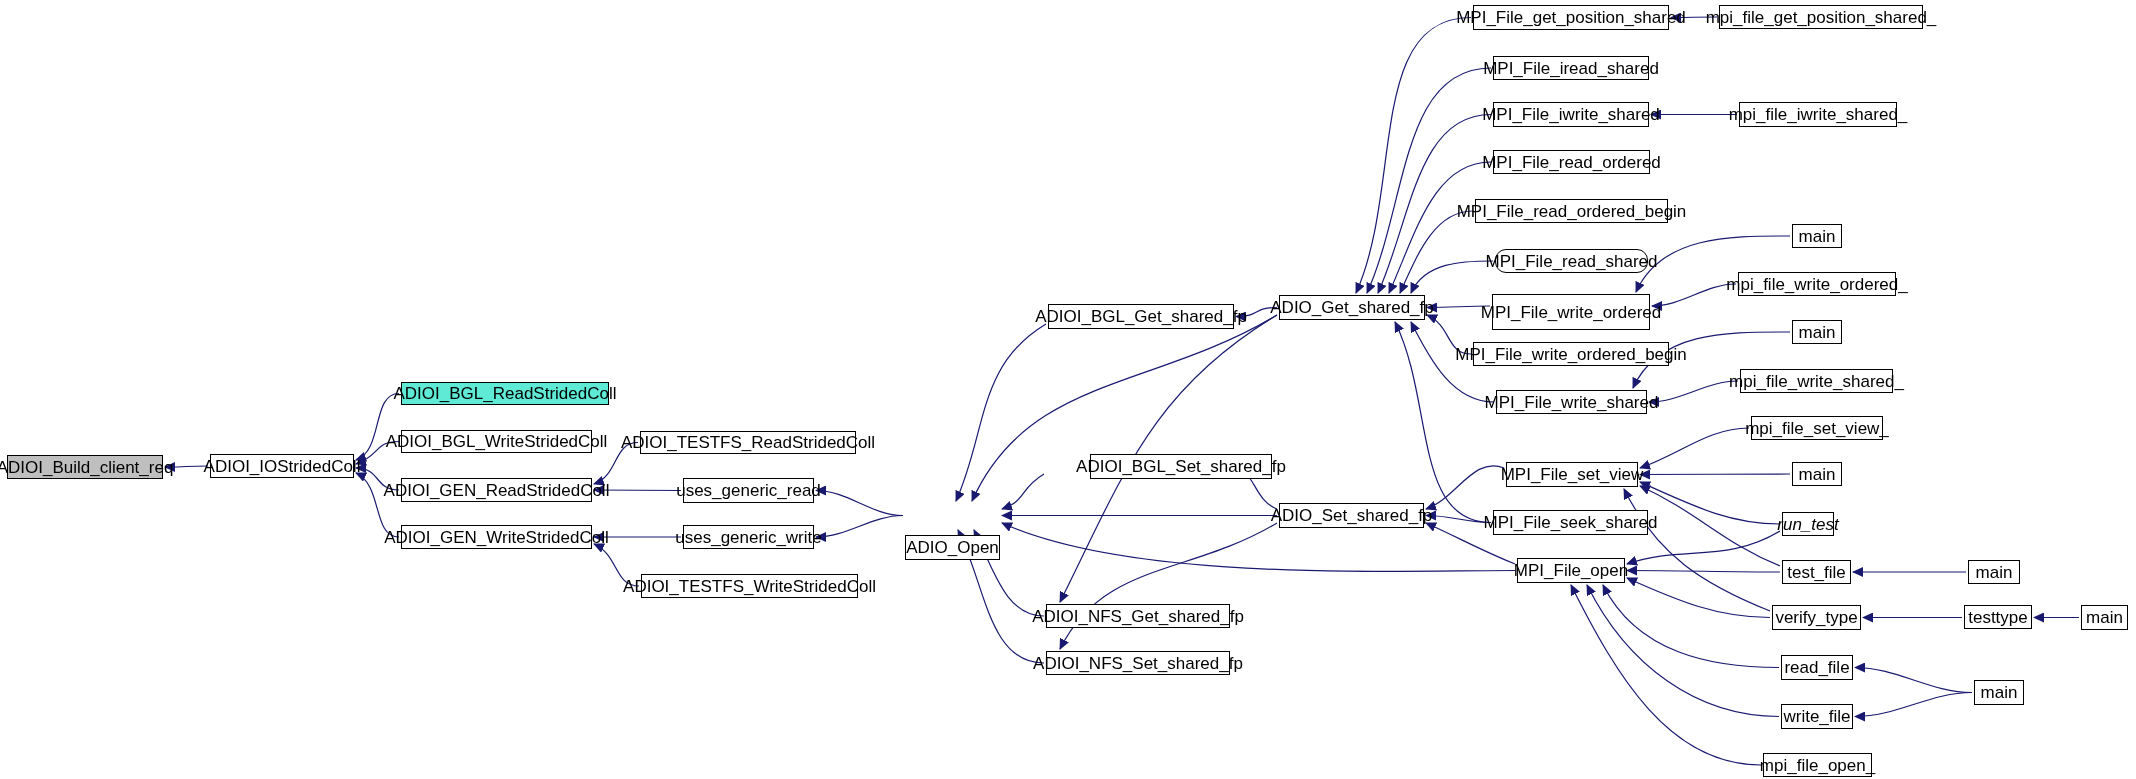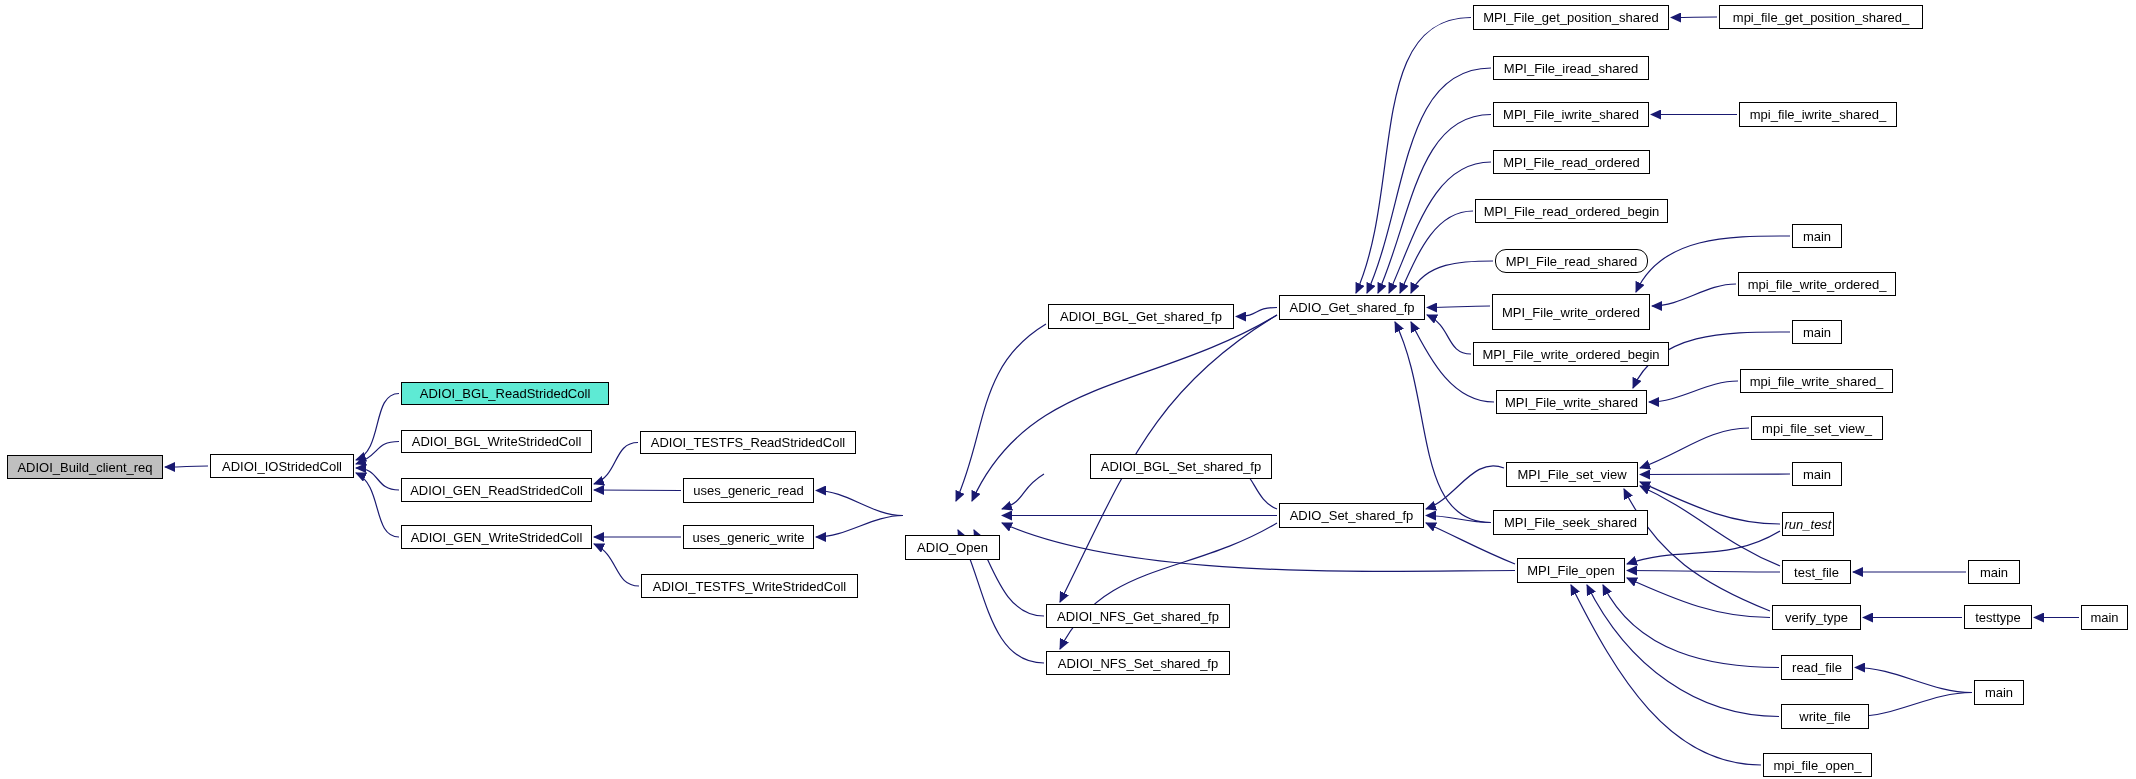--- a/index.html
+++ b/index.html
@@ -1,21 +1,21 @@
 <!DOCTYPE html>
 <html><head>
 <meta charset="utf-8">
 <style>
   html,body{margin:0;padding:0;background:#ffffff;}
   .canvas{position:relative;width:2136px;height:779px;background:#ffffff;
           font-family:"Liberation Sans",sans-serif;overflow:hidden;}
   .edge-layer{position:absolute;left:0;top:0;}
   .gnode{position:absolute;box-sizing:border-box;border:1.4px solid #000;
          background:#fff;display:flex;align-items:center;justify-content:center;
-         font-size:13px;line-height:1;white-space:nowrap;color:#000;}
+         font-size:17px;line-height:1;white-space:nowrap;color:#000;}
   .gnode.root{background:#bfbfbf;}
 </style>
 </head>
 <body>
 
 <div class="canvas">
   <svg class="edge-layer" width="2136" height="779" viewBox="0 0 2136 779" xmlns="http://www.w3.org/2000/svg">
     <defs>
       <marker id="arrowhead" markerUnits="userSpaceOnUse" markerWidth="12" markerHeight="10" refX="10" refY="5" orient="auto">
         <path id="arrowhead-path" d="M0,0 L11,5 L0,10 z" fill="#191970"></path>
@@ -120,16 +120,16 @@
       <div class="gnode" style="left: 1493px; top: 510px; width: 155px; height: 25px; border-color: rgb(0, 0, 0); background: rgb(255, 255, 255); color: rgb(0, 0, 0);">MPI_File_seek_shared</div>
       <div class="gnode" style="left: 1782px; top: 512px; width: 52px; height: 24px; border-color: rgb(0, 0, 0); background: rgb(255, 255, 255); color: rgb(0, 0, 0); font-style: italic;">run_test</div>
       <div class="gnode" style="left: 1517px; top: 558px; width: 108px; height: 25px; border-color: rgb(0, 0, 0); background: rgb(255, 255, 255); color: rgb(0, 0, 0);">MPI_File_open</div>
       <div class="gnode" style="left: 1782px; top: 560px; width: 69px; height: 24px; border-color: rgb(0, 0, 0); background: rgb(255, 255, 255); color: rgb(0, 0, 0);">test_file</div>
       <div class="gnode" style="left: 1968px; top: 560px; width: 52px; height: 24px; border-color: rgb(0, 0, 0); background: rgb(255, 255, 255); color: rgb(0, 0, 0);">main</div>
       <div class="gnode" style="left: 1772px; top: 605px; width: 89px; height: 25px; border-color: rgb(0, 0, 0); background: rgb(255, 255, 255); color: rgb(0, 0, 0);">verify_type</div>
       <div class="gnode" style="left: 1964px; top: 605px; width: 68px; height: 24px; border-color: rgb(0, 0, 0); background: rgb(255, 255, 255); color: rgb(0, 0, 0);">testtype</div>
       <div class="gnode" style="left: 2081px; top: 605px; width: 47px; height: 25px; border-color: rgb(0, 0, 0); background: rgb(255, 255, 255); color: rgb(0, 0, 0);">main</div>
       <div class="gnode" style="left: 1781px; top: 655px; width: 72px; height: 25px; border-color: rgb(0, 0, 0); background: rgb(255, 255, 255); color: rgb(0, 0, 0);">read_file</div>
       <div class="gnode" style="left: 1974px; top: 680px; width: 50px; height: 25px; border-color: rgb(0, 0, 0); background: rgb(255, 255, 255); color: rgb(0, 0, 0);">main</div>
-      <div class="gnode" style="left: 1781px; top: 704px; width: 88px; height: 25px; border-color: rgb(0, 0, 0); background: rgb(255, 255, 255); color: rgb(0, 0, 0);">write_file</div>
+      <div class="gnode" style="left: 1781px; top: 704px; width: 72px; height: 25px; border-color: rgb(0, 0, 0); background: rgb(255, 255, 255); color: rgb(0, 0, 0);">write_file</div>
       <div class="gnode" style="left: 1763px; top: 753px; width: 109px; height: 24px; border-color: rgb(0, 0, 0); background: rgb(255, 255, 255); color: rgb(0, 0, 0);">mpi_file_open_</div>
     </div>
 </div>
 
 </body></html>

